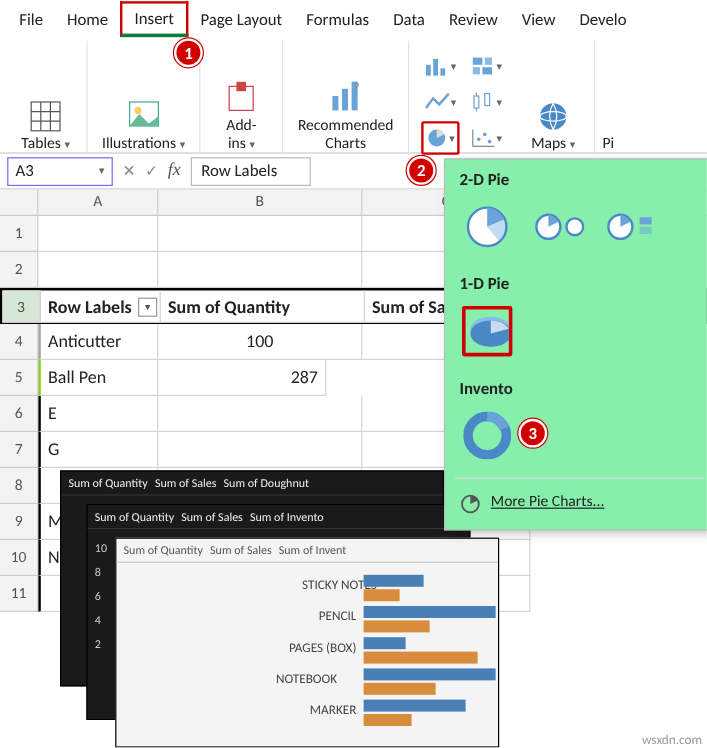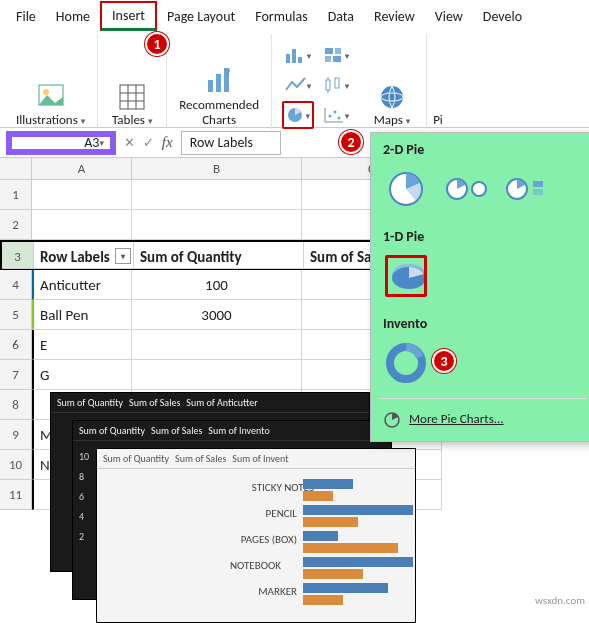--- a/index.html
+++ b/index.html
@@ -95,22 +95,22 @@
     font-weight:bold;font-size:14px;
     box-shadow:0 0 0 1px #d00000;
     z-index:50;
   }
   
   .formula-row {
     display:flex; align-items:center; height:30px; border-bottom:1px solid #ccc;
     padding: 0 6px; gap:8px;
   }
   .namebox {
-    border:6px solid #8b5cf6; height:24px; width:110px; display:flex; align-items:center;
-    padding:0 6px; justify-content:flex-end; font-size:14px;
+    border:1px solid #8b5cf6; height:24px; width:88px; display:flex; align-items:center;
+    padding:0 6px; justify-content:space-between; font-size:14px;
   }
   .fx-area { display:flex; gap:8px; align-items:center; color:#888;}
   .fx { font-style:italic; font-family:"Times New Roman",serif; font-size:15px; color:#555;}
   .cellval {
     border:1px solid #b8b8b8; height:24px; padding:0 8px; display:flex; align-items:center;
     min-width:100px; font-size:14px;
   }
   
   .colheaders {
     display:flex; height:22px; border-bottom:1px solid #ccc; background:#f3f3f3;
@@ -153,21 +153,21 @@
     position:absolute; left:50px; top:392px; width:340px; height:230px; z-index:20;
   }
   .card{position:absolute;background:#1a1a1a;color:#ddd;border:1px solid #000;font-size:10px}
   .card .hdr{display:flex;gap:6px;padding:3px 6px;color:#eee;border-bottom:1px solid #333}
   .card3{background:#f4f4f4;color:#444}
   .card3 .hdr{color:#555;border-bottom:1px solid #ccc}
   .axis-lbl{position:absolute;font-size:11px;color:#444;text-align:right;width:90px}
   .bar{position:absolute;height:10px;background:#4a7fb5}
   .bar.o{background:#d98c3b}
   
-  .wm{position:absolute;right:4px;bottom:16px;font-size:11px;color:#999;z-index:60}
+  .wm{position:absolute;right:4px;bottom:0;font-size:11px;color:#999;z-index:60}
   .dropdown-arrow-cell{position:relative}
   .filterbtn{position:absolute;right:2px;top:6px;width:16px;height:16px;border:1px solid #999;background:#fff;font-size:8px;line-height:14px;text-align:center;color:#555}
 </style>
 </head>
 <body>
 
 <div class="tabs">
   <div class="tab">File</div>
   <div class="tab">Home</div>
   <div class="tab active-mark">Insert</div>
@@ -177,37 +177,47 @@
   <div class="tab">Review</div>
   <div class="tab">View</div>
   <div class="tab">Develo</div>
 </div>
 <div class="badge" style="left:145px;top:32px">1</div>
 
 <div class="ribbon">
   <div class="group">
     <div class="big-btn">
       <svg width="28" height="28">
-          <rect x="2" y="2" width="24" height="20" fill="none" stroke="#4a8"></rect>
-          <circle cx="9" cy="9" r="3" fill="#fc6"></circle>
-          <polyline points="2,22 10,12 18,20 26,14 26,22" fill="#6b9" stroke="none"></polyline>
-        </svg>
-      <div class="lbl"><span>Illustrations</span> <span class="mini-caret">▾</span></div>
-    </div>
-  </div>
-  <div class="group">
-    <div class="big-btn">
-      <svg width="28" height="28">
           <rect x="2" y="2" width="24" height="24" fill="none" stroke="#555"></rect>
           <line x1="2" y1="10" x2="26" y2="10" stroke="#555"></line>
           <line x1="2" y1="18" x2="26" y2="18" stroke="#555"></line>
           <line x1="10" y1="2" x2="10" y2="26" stroke="#555"></line>
           <line x1="18" y1="2" x2="18" y2="26" stroke="#555"></line>
         </svg>
       <div class="lbl"><span>Tables</span> <span class="mini-caret">▾</span></div>
+    </div>
+  </div>
+  <div class="group">
+    <div class="big-btn">
+      <svg width="28" height="28">
+          <rect x="2" y="2" width="24" height="20" fill="none" stroke="#4a8"></rect>
+          <circle cx="9" cy="9" r="3" fill="#fc6"></circle>
+          <polyline points="2,22 10,12 18,20 26,14 26,22" fill="#6b9" stroke="none"></polyline>
+        </svg>
+      <div class="lbl"><span>Illustrations</span> <span class="mini-caret">▾</span></div>
+    </div>
+  </div>
+  <div class="group">
+    <div class="big-btn">
+      <svg width="28" height="28">
+          <rect x="4" y="4" width="20" height="20" fill="none" stroke="#c44"></rect>
+          <rect x="10" y="0" width="8" height="8" fill="#c44"></rect>
+        </svg>
+      <div class="lbl"><span>Add-
+ins</span> <span class="mini-caret">▾</span></div>
     </div>
   </div>
   <div class="group">
     <div class="big-btn">
       <svg width="30" height="30">
           <rect x="4" y="14" width="5" height="12" fill="#6aa3d8"></rect>
           <rect x="12" y="8" width="5" height="18" fill="#6aa3d8"></rect>
           <rect x="20" y="2" width="5" height="24" fill="#6aa3d8"></rect>
           <text x="22" y="10" font-size="10" fill="#888">?</text>
         </svg>
@@ -321,28 +331,27 @@
         <div class="cell"></div>
       </div>
     <div class="row tblborder" style="border-bottom:1px solid #000">
       <div class="rhdr" style="background:#d6e7d6">3</div>
       <div class="cell narrow ph dropdown-arrow-cell"><span>Row Labels</span><span class="filterbtn">▾</span></div>
       <div class="cell wide ph">Sum of Quantity</div>
       <div class="cell ph">Sum of Sal</div>
     </div>
     <div class="row">
         <div class="rhdr">4</div>
-        <div class="cell narrow" style="border-left:2px solid #0369a1">Anticutter</div>
+        <div class="cell narrow" style="border-left:2px solid #a3a3a3">Anticutter</div>
         <div class="cell wide" style="text-align:center">100</div>
         <div class="cell"></div>
       </div>
     <div class="row">
         <div class="rhdr">5</div>
         <div class="cell narrow" style="border-left:2px solid #84cc16">Ball Pen</div>
-        <div class="cell wide" style="text-align:center">3000</div>
         <div class="cell" style="text-align:right">287</div>
       </div>
     <div class="row">
         <div class="rhdr">6</div>
         <div class="cell narrow" style="border-left:2px solid #000">E</div>
         <div class="cell wide"></div>
         <div class="cell"></div>
       </div>
     <div class="row">
         <div class="rhdr">7</div>
@@ -431,21 +440,21 @@
     <span>More Pie Charts...</span>
   </div>
 </div>
 <div class="badge" style="left:432px;top:349px">3</div>
 
 <div class="stack">
   <div class="card" style="left:0;top:0;width:320px;height:180px">
     <div class="hdr">
         <span>Sum of Quantity</span>
         <span>Sum of Sales</span>
-        <span>Sum of Anticutter</span>
+        <span>Sum of Doughnut</span>
       </div>
   </div>
   <div class="card" style="left:22px;top:28px;width:320px;height:180px">
     <div class="hdr">
         <span>Sum of Quantity</span>
         <span>Sum of Sales</span>
         <span>Sum of Invento</span>
       </div>
     <div style="position:absolute;left:6px;top:26px;color:#ccc;font-size:10px;line-height:20px">
       <div>10</div>

